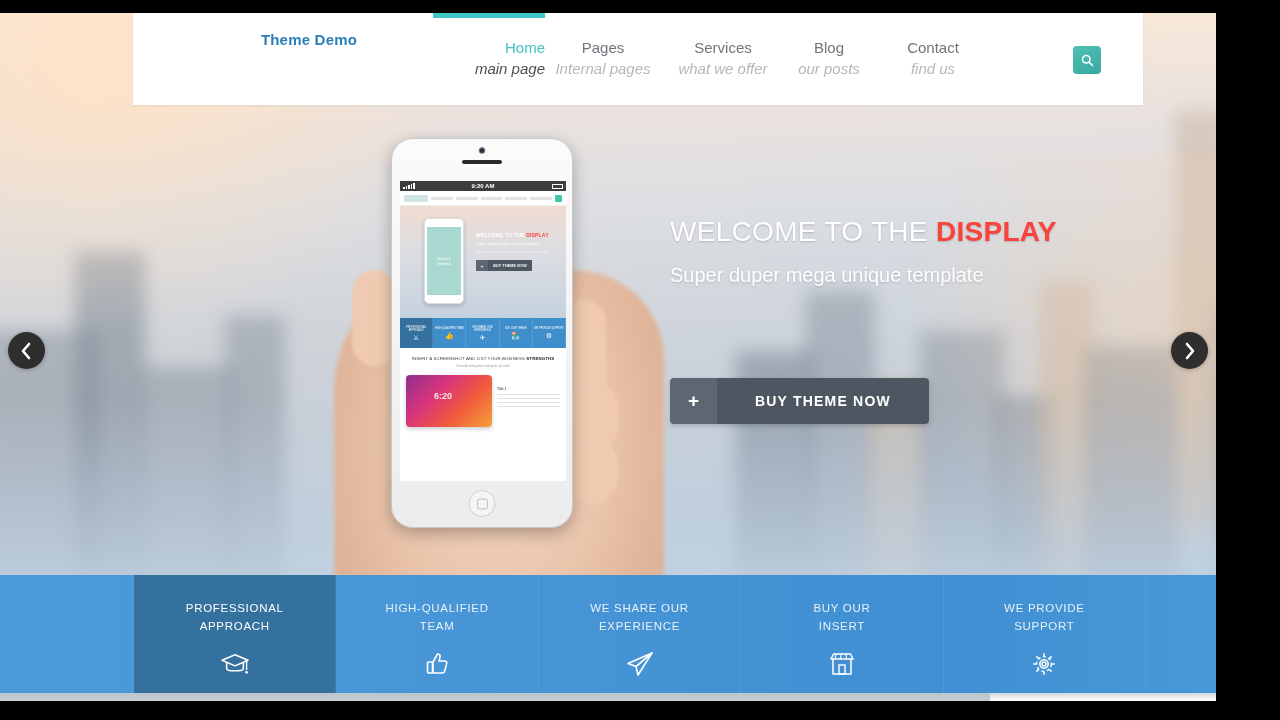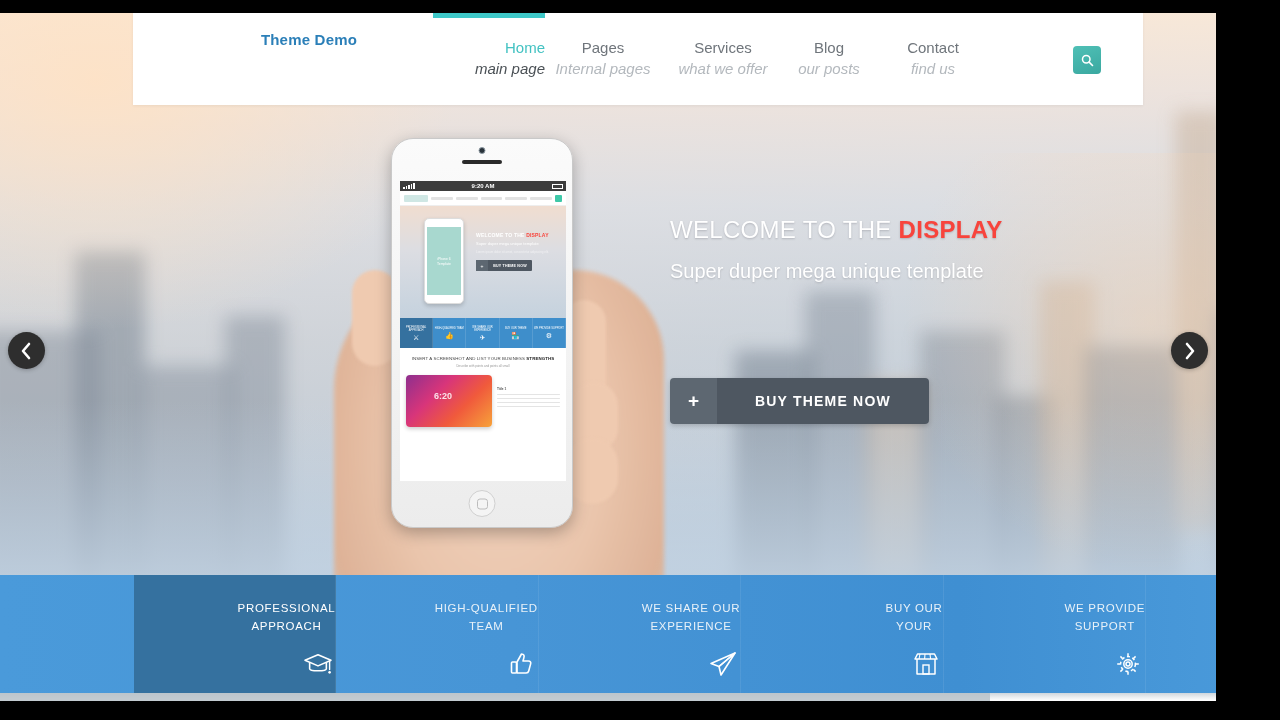--- a/index.html
+++ b/index.html
@@ -50,21 +50,21 @@
   .nav-label { font-size:15px; color:#6f757b; margin-top:26px; }
   .nav-sub { font-size:15px; font-style:italic; color:#b3b8bd; margin-top:4px; }
   .nav-item.active .nav-label { color:#43c2c2; }
   .nav-item.active .nav-sub { color:#4a5055; }
 
   .search-btn { position:absolute; right:42px; top:33px; width:28px; height:28px; border-radius:4px;
      background:linear-gradient(160deg,#4fc0b6,#3aa8a0); display:flex; align-items:center; justify-content:center; cursor:pointer; }
 
   
   .hero-copy { position:absolute; left:670px; top:216px; width:430px; z-index:30; }
-  .h1 { font-size:24px; font-weight:normal; color:#ffffff; letter-spacing:.3px; white-space:nowrap;
+  .h1 { font-size:28px; font-weight:normal; color:#ffffff; letter-spacing:.3px; white-space:nowrap;
         text-shadow:0 1px 2px rgba(60,60,70,.25); }
   .h1 .accent { color:#f8443c; font-weight:bold; }
   .h2 { font-size:20px; color:#ffffff; margin-top:16px; font-weight:normal; text-shadow:0 1px 2px rgba(60,60,70,.22); }
   .lede { font-size:13.5px; line-height:20px; color:rgba(255,255,255,.55); margin-top:26px; width:390px;
           text-shadow:0 1px 1px rgba(80,90,100,.12); }
 
   .cta { position:absolute; left:670px; top:378px; height:46px; display:flex; z-index:30;
      border-radius:4px; overflow:hidden; box-shadow:0 2px 5px rgba(0,0,0,.18); cursor:pointer; }
   .cta-plus { width:47px; background:#5d6771; display:flex; align-items:center; justify-content:center;
      color:#fff; font-size:19px; font-weight:bold; }
@@ -141,21 +141,21 @@
      box-shadow:0 2px 4px rgba(0,0,0,.2); position:relative; overflow:hidden; }
   .pshot .img::after { content:"6:20"; position:absolute; left:28px; top:16px; color:rgba(255,255,255,.85);
      font-size:9px; font-weight:bold; }
   .pshot .cap { flex:1; text-align:left; padding-top:12px; }
   .pshot .cap .ct { font-size:3.2px; color:#555; font-weight:bold; }
   .pshot .cap .cl { height:1.6px; background:#e4e4e4; margin-top:2.5px; border-radius:1px; }
 
   
   .features { position:absolute; left:0; bottom:27px; width:1280px; height:118px; z-index:35;
      background:linear-gradient(90deg,#4a9ada 0%, #4795d6 40%, #3f8fd2 75%, #4b9bdb 100%); display:flex; }
-  .fcard { flex:1; display:flex; flex-direction:column; align-items:flex-end; padding-top:24px; cursor:pointer;
+  .fcard { flex:1; display:flex; flex-direction:column; align-items:center; padding-top:24px; cursor:pointer;
      border-right:1px solid rgba(255,255,255,.08); }
   .fcard.spacer { flex:0 0 134px; border:none; }
   .fcard.spacer-r { flex:0 0 134px; border:none; }
   .fcard.active { background:#35719f; }
   .ftitle { font-size:11.5px; color:#e8f1f8; letter-spacing:.7px; text-align:center; line-height:18px; }
   .fcard.active .ftitle { color:#ffffff; }
   .ficon { margin-top:12px; width:34px; height:34px; display:flex; align-items:center; justify-content:center; }
 </style>
 </head>
 <body>
@@ -375,21 +375,21 @@
       <div class="ficon">
         <svg width="30" height="28" viewBox="0 0 30 28">
           <path d="M27 3 L3 13.5 L11 16.5 Z" fill="none" stroke="#fff" stroke-width="1.6" stroke-linejoin="round"></path>
           <path d="M27 3 L11 16.5 L13 25 Z" fill="none" stroke="#fff" stroke-width="1.6" stroke-linejoin="round"></path>
         </svg>
       </div>
     </div>
 
     <div class="fcard">
       <div class="ftitle">
-        <span>BUY OUR</span><br><span>YOUR</span>
+        <span>BUY OUR</span><br><span>INSERT</span>
       </div>
       <div class="ficon">
         <svg width="28" height="28" viewBox="0 0 28 28">
           <path d="M3 9 L5.5 4 h17 L25 9 Z" fill="none" stroke="#fff" stroke-width="1.5" stroke-linejoin="round"></path>
           <line x1="8" y1="4" x2="7" y2="9" stroke="#fff" stroke-width="1.1"></line>
           <line x1="13" y1="4" x2="12.6" y2="9" stroke="#fff" stroke-width="1.1"></line>
           <line x1="18" y1="4" x2="18.6" y2="9" stroke="#fff" stroke-width="1.1"></line>
           <path d="M5 9 V24 h18 V9" fill="none" stroke="#fff" stroke-width="1.5" stroke-linejoin="round"></path>
           <rect x="11" y="15" width="6" height="9" fill="none" stroke="#fff" stroke-width="1.4"></rect>
         </svg>

